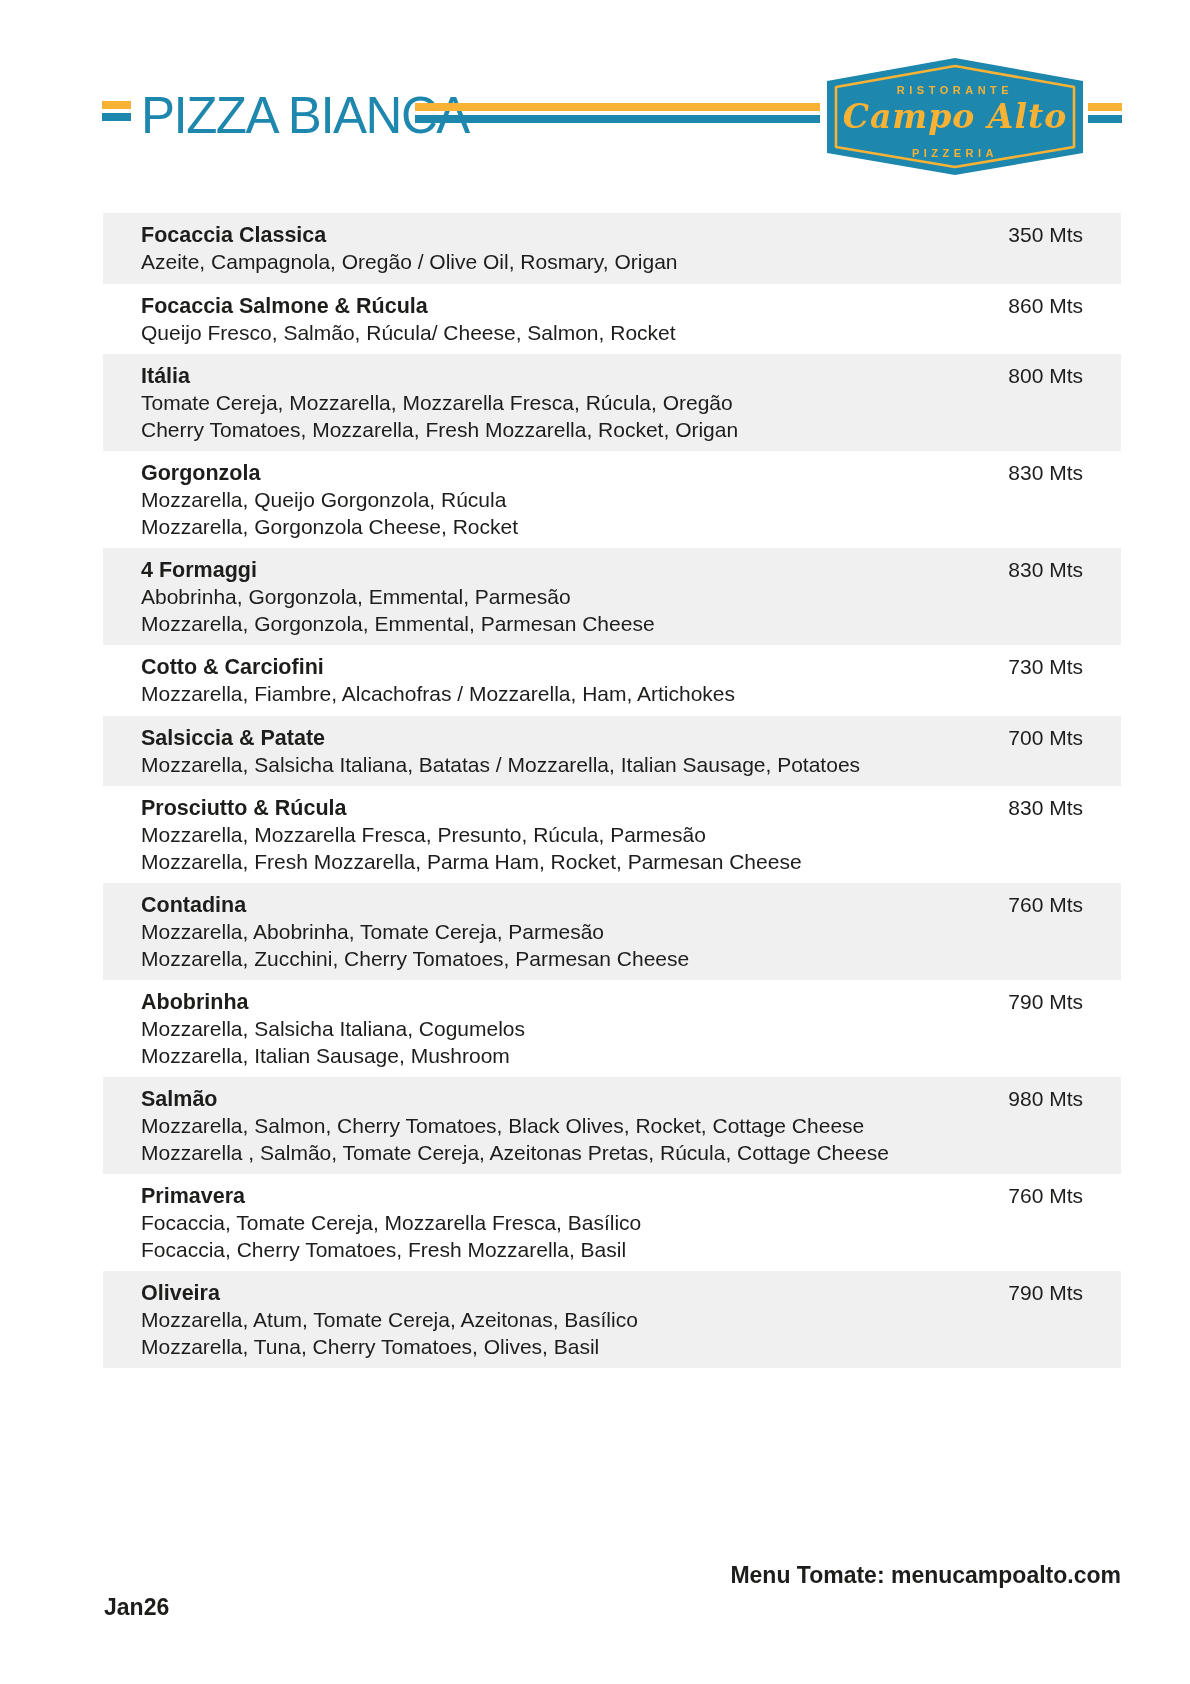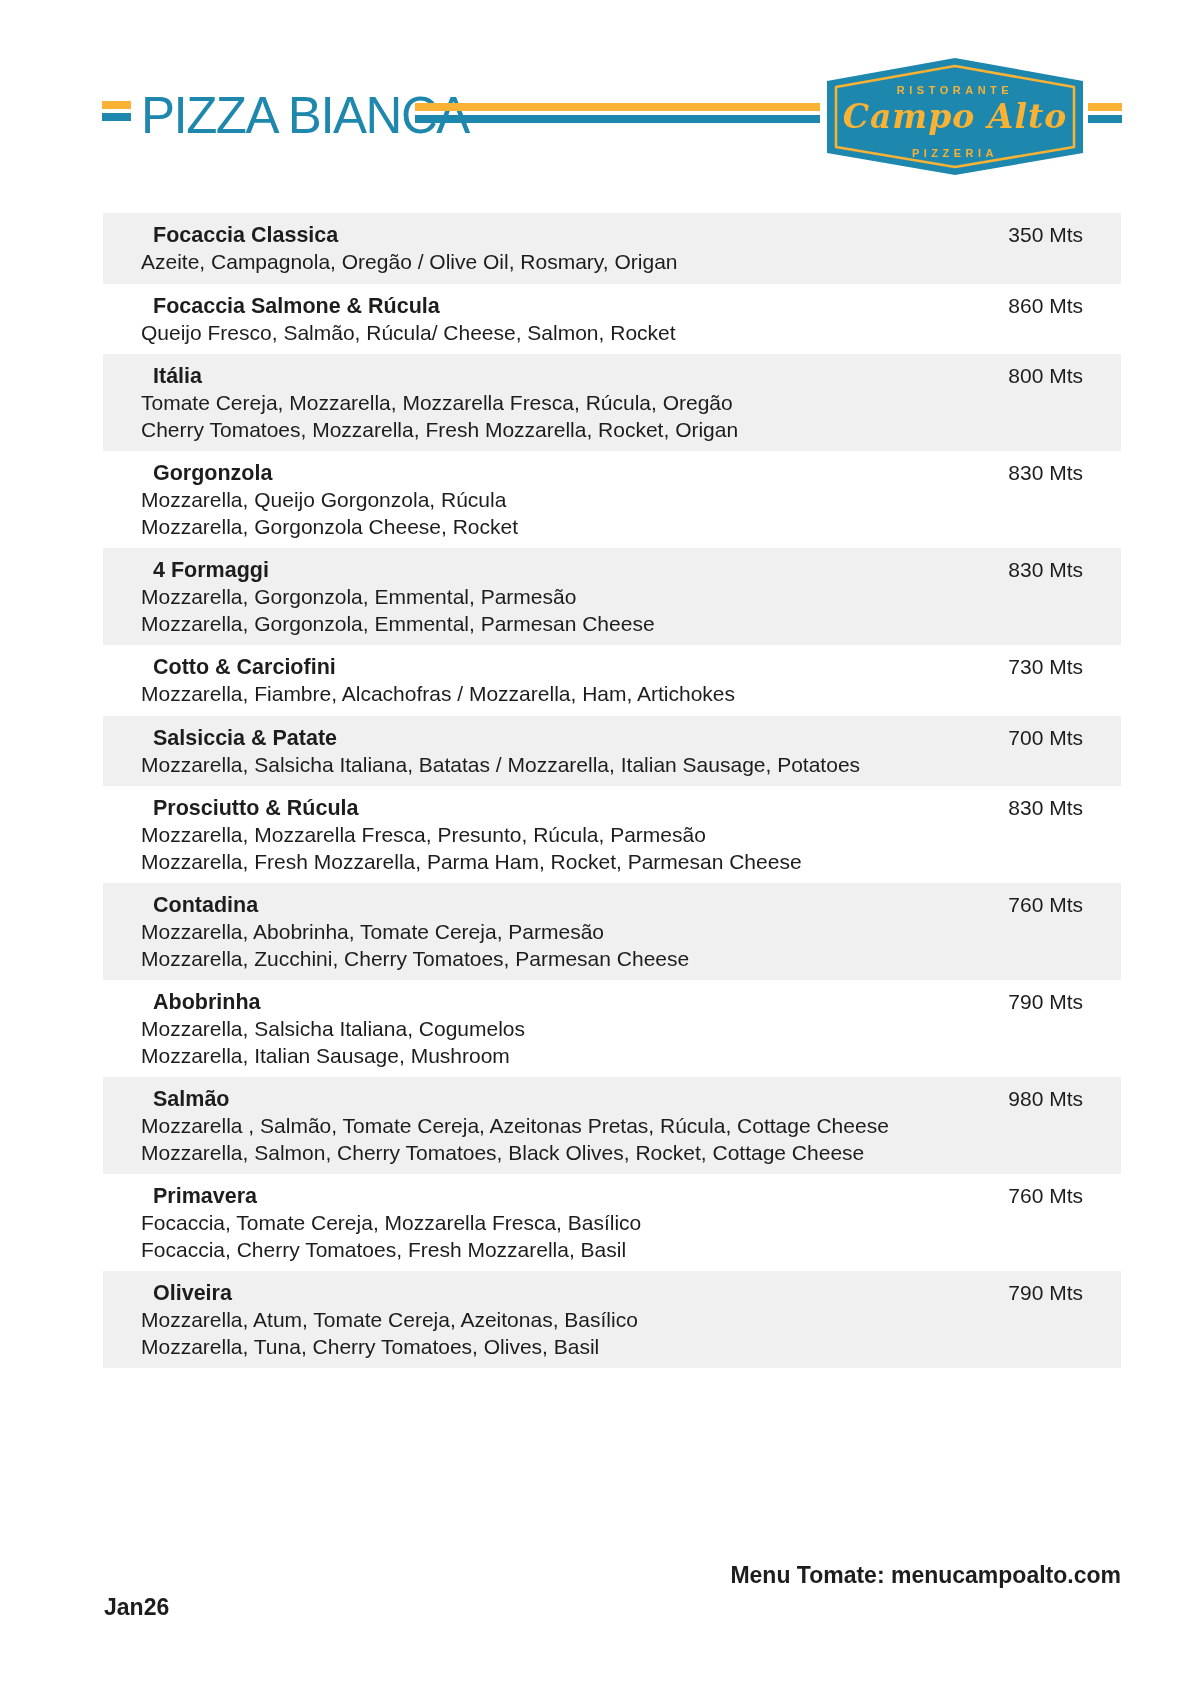--- a/index.html
+++ b/index.html
@@ -49,21 +49,21 @@
     position:relative;
     padding:8px 38px 8px 38px;
     background:transparent;
   }
   .menu-row:nth-child(odd){background:var(--row-bg);}
   .row-head{
     display:flex;justify-content:space-between;align-items:baseline;
     line-height:28px;
   }
   .item-name{
-    font-size:21.5px;font-weight:bold;margin-left:12px;
+    font-size:21.5px;font-weight:bold;
   }
   .item-price{
     font-size:21px;font-weight:normal;white-space:nowrap;text-align:right;
   }
   .item-desc{
     font-size:21px;line-height:26.5px;font-weight:normal;
   }
   
   .footer-edition{
     position:absolute;left:104px;top:1592px;
@@ -127,21 +127,21 @@
         <span class="item-price">830 Mts</span>
       </div>
       <div class="item-desc">Mozzarella, Queijo Gorgonzola, Rúcula</div>
       <div class="item-desc">Mozzarella, Gorgonzola Cheese, Rocket</div>
     </div>
     <div class="menu-row">
       <div class="row-head">
         <span class="item-name">4 Formaggi</span>
         <span class="item-price">830 Mts</span>
       </div>
-      <div class="item-desc">Mozzarella, Gorgonzola, Emmental, Parmesão</div>
+      <div class="item-desc">Abobrinha, Gorgonzola, Emmental, Parmesão</div>
       <div class="item-desc">Mozzarella, Gorgonzola, Emmental, Parmesan Cheese</div>
     </div>
     <div class="menu-row">
       <div class="row-head">
         <span class="item-name">Cotto &amp; Carciofini</span>
         <span class="item-price">730 Mts</span>
       </div>
       <div class="item-desc">Mozzarella, Fiambre, Alcachofras / Mozzarella, Ham, Artichokes</div>
     </div>
     <div class="menu-row">
@@ -173,22 +173,22 @@
         <span class="item-price">790 Mts</span>
       </div>
       <div class="item-desc">Mozzarella, Salsicha Italiana, Cogumelos</div>
       <div class="item-desc">Mozzarella, Italian Sausage, Mushroom</div>
     </div>
     <div class="menu-row">
       <div class="row-head">
         <span class="item-name">Salmão</span>
         <span class="item-price">980 Mts</span>
       </div>
+      <div class="item-desc">Mozzarella, Salmon, Cherry Tomatoes, Black Olives, Rocket, Cottage Cheese</div>
       <div class="item-desc">Mozzarella , Salmão, Tomate Cereja, Azeitonas Pretas, Rúcula, Cottage Cheese</div>
-      <div class="item-desc">Mozzarella, Salmon, Cherry Tomatoes, Black Olives, Rocket, Cottage Cheese</div>
     </div>
     <div class="menu-row">
       <div class="row-head">
         <span class="item-name">Primavera</span>
         <span class="item-price">760 Mts</span>
       </div>
       <div class="item-desc">Focaccia, Tomate Cereja, Mozzarella Fresca, Basílico</div>
       <div class="item-desc">Focaccia, Cherry Tomatoes, Fresh Mozzarella, Basil</div>
     </div>
     <div class="menu-row">

